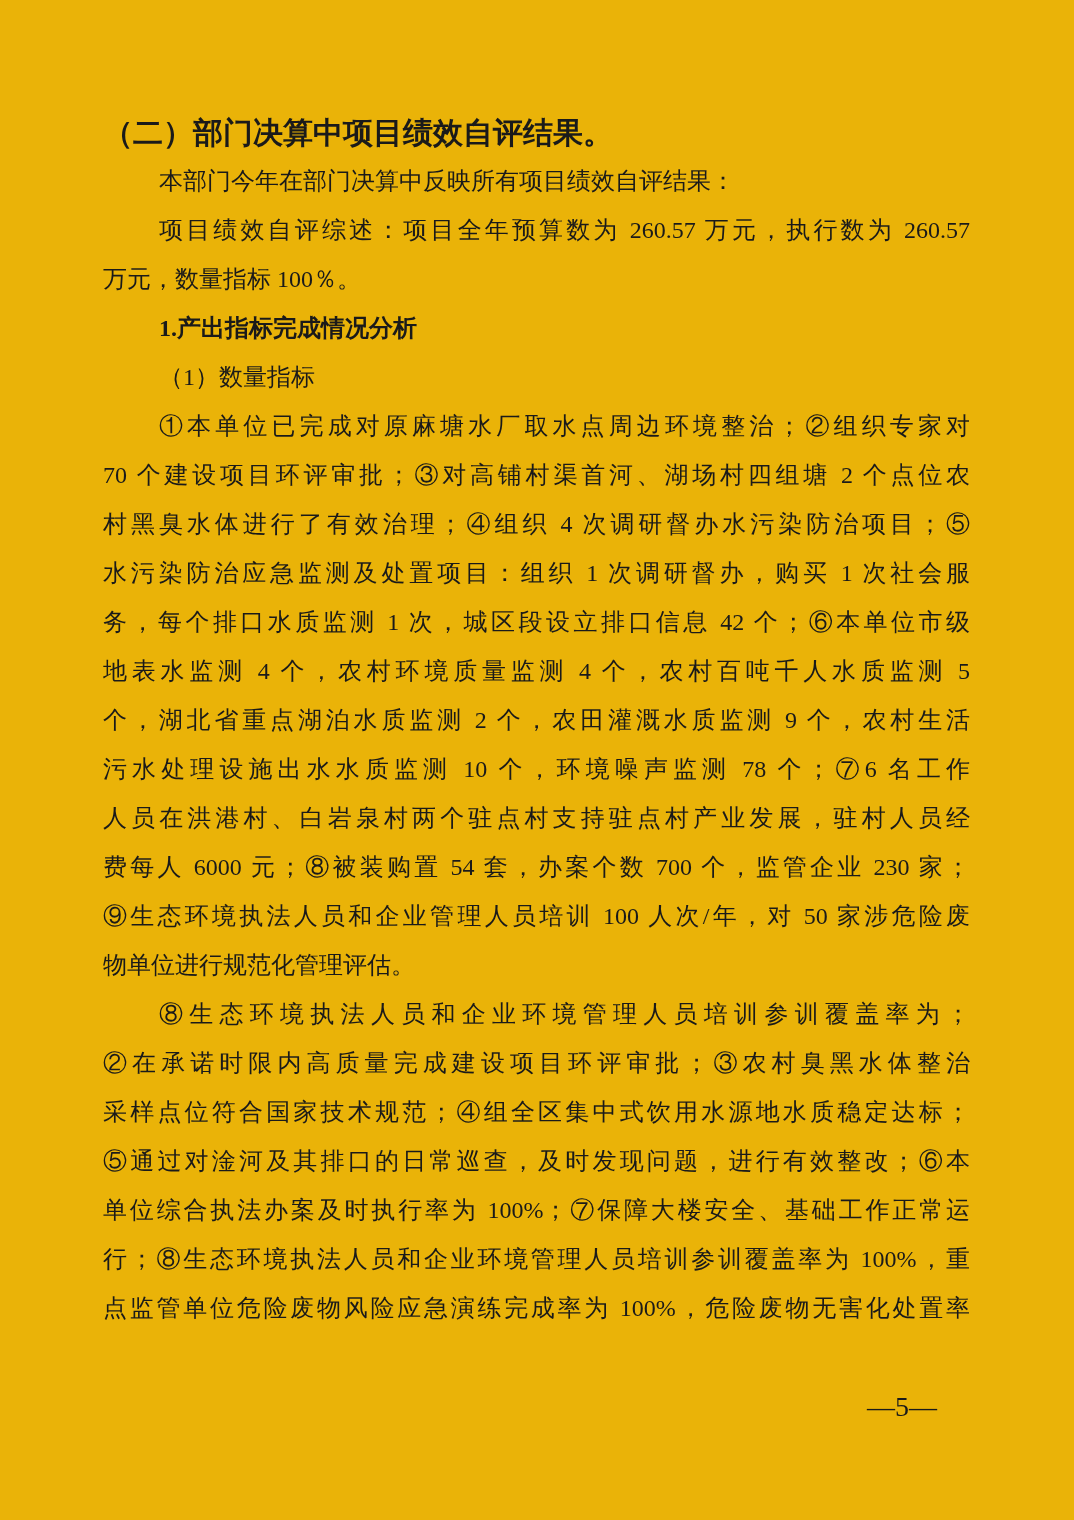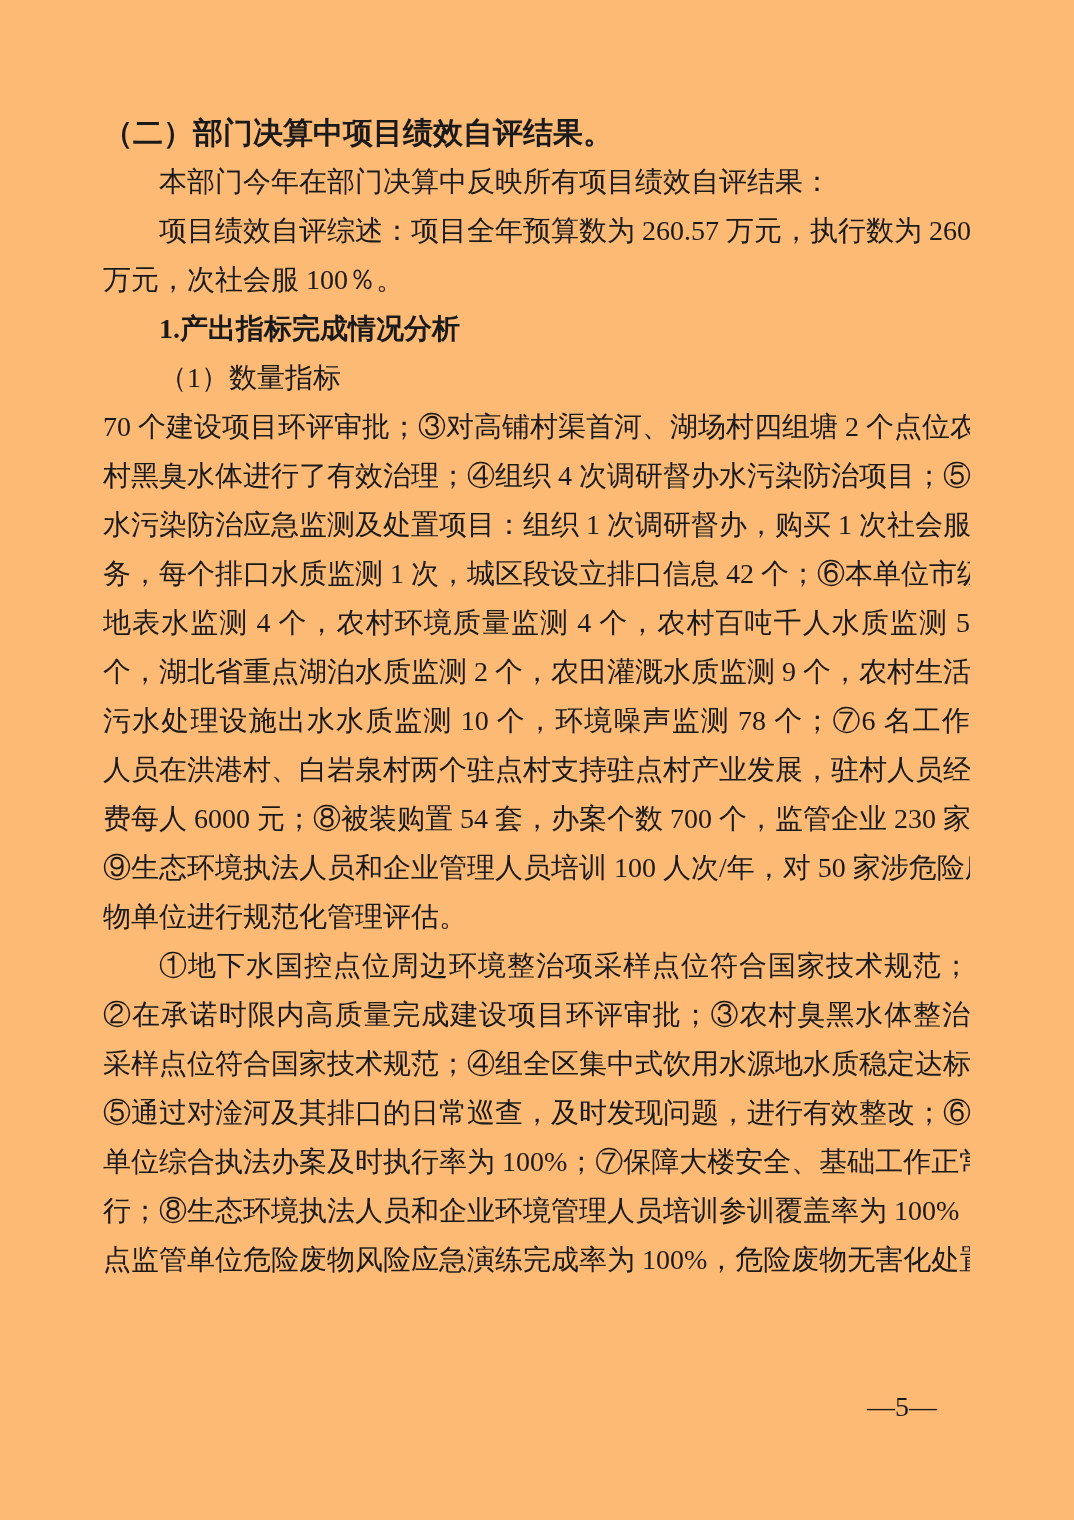--- a/index.html
+++ b/index.html
@@ -10,34 +10,34 @@
     width: 1074px;
     height: 1520px;
     background: #ffffff;
     position: relative;
     font-family: "Liberation Serif", "DejaVu Serif", serif;
     color: #1a1a1a;
   }
   .page {
     position: absolute;
     inset: 0;
-    background: #fdba74;
+    background: #eab308;
     overflow: hidden;
   }
   .content {
     position: absolute;
     left: 103px;
     top: 108px;
     width: 867px;
   }
   .block { margin: 0; }
   .line {
     height: 49px;
     line-height: 49px;
-    font-size: 28px;
+    font-size: 24px;
     white-space: nowrap;
     overflow: hidden;
     text-align: left;
   }
   .line.justify {
     text-align: justify;
     text-align-last: justify;
   }
   .line.indent {
     text-indent: 56px;
@@ -63,43 +63,44 @@
 <div class="page">
   <main class="content" id="doc">
       <div class="block h1 bold">
         <div class="line">（二）部门决算中项目绩效自评结果。</div>
       </div>
       <div class="block p">
         <div class="line indent">本部门今年在部门决算中反映所有项目绩效自评结果：</div>
       </div>
       <div class="block p">
         <div class="line justify indent">项目绩效自评综述：项目全年预算数为 260.57 万元，执行数为 260.57</div>
-        <div class="line">万元，次社会服 100％。</div>
+        <div class="line">万元，数量指标 100％。</div>
       </div>
       <div class="block h2 bold">
         <div class="line indent">1.产出指标完成情况分析</div>
       </div>
       <div class="block p">
         <div class="line indent">（1）数量指标</div>
       </div>
       <div class="block p">
+        <div class="line justify indent">①本单位已完成对原麻塘水厂取水点周边环境整治；②组织专家对</div>
         <div class="line justify">70 个建设项目环评审批；③对高铺村渠首河、湖场村四组塘 2 个点位农</div>
         <div class="line justify">村黑臭水体进行了有效治理；④组织 4 次调研督办水污染防治项目；⑤</div>
         <div class="line justify">水污染防治应急监测及处置项目：组织 1 次调研督办，购买 1 次社会服</div>
         <div class="line justify">务，每个排口水质监测 1 次，城区段设立排口信息 42 个；⑥本单位市级</div>
         <div class="line justify">地表水监测 4 个，农村环境质量监测 4 个，农村百吨千人水质监测 5</div>
         <div class="line justify">个，湖北省重点湖泊水质监测 2 个，农田灌溉水质监测 9 个，农村生活</div>
         <div class="line justify">污水处理设施出水水质监测 10 个，环境噪声监测 78 个；⑦6 名工作</div>
         <div class="line justify">人员在洪港村、白岩泉村两个驻点村支持驻点村产业发展，驻村人员经</div>
         <div class="line justify">费每人 6000 元；⑧被装购置 54 套，办案个数 700 个，监管企业 230 家；</div>
         <div class="line justify">⑨生态环境执法人员和企业管理人员培训 100 人次/年，对 50 家涉危险废</div>
         <div class="line">物单位进行规范化管理评估。</div>
       </div>
       <div class="block p">
-        <div class="line justify indent">①地下水国控点位周边环境整治项采样点位符合国家技术规范；</div>
+        <div class="line justify indent">⑧生态环境执法人员和企业环境管理人员培训参训覆盖率为；</div>
         <div class="line justify">②在承诺时限内高质量完成建设项目环评审批；③农村臭黑水体整治</div>
         <div class="line justify">采样点位符合国家技术规范；④组全区集中式饮用水源地水质稳定达标；</div>
         <div class="line justify">⑤通过对淦河及其排口的日常巡查，及时发现问题，进行有效整改；⑥本</div>
         <div class="line justify">单位综合执法办案及时执行率为 100%；⑦保障大楼安全、基础工作正常运</div>
         <div class="line justify">行；⑧生态环境执法人员和企业环境管理人员培训参训覆盖率为 100%，重</div>
         <div class="line justify">点监管单位危险废物风险应急演练完成率为 100%，危险废物无害化处置率</div>
       </div>
     </main>
   <div class="footer">—5—</div>
 </div>

